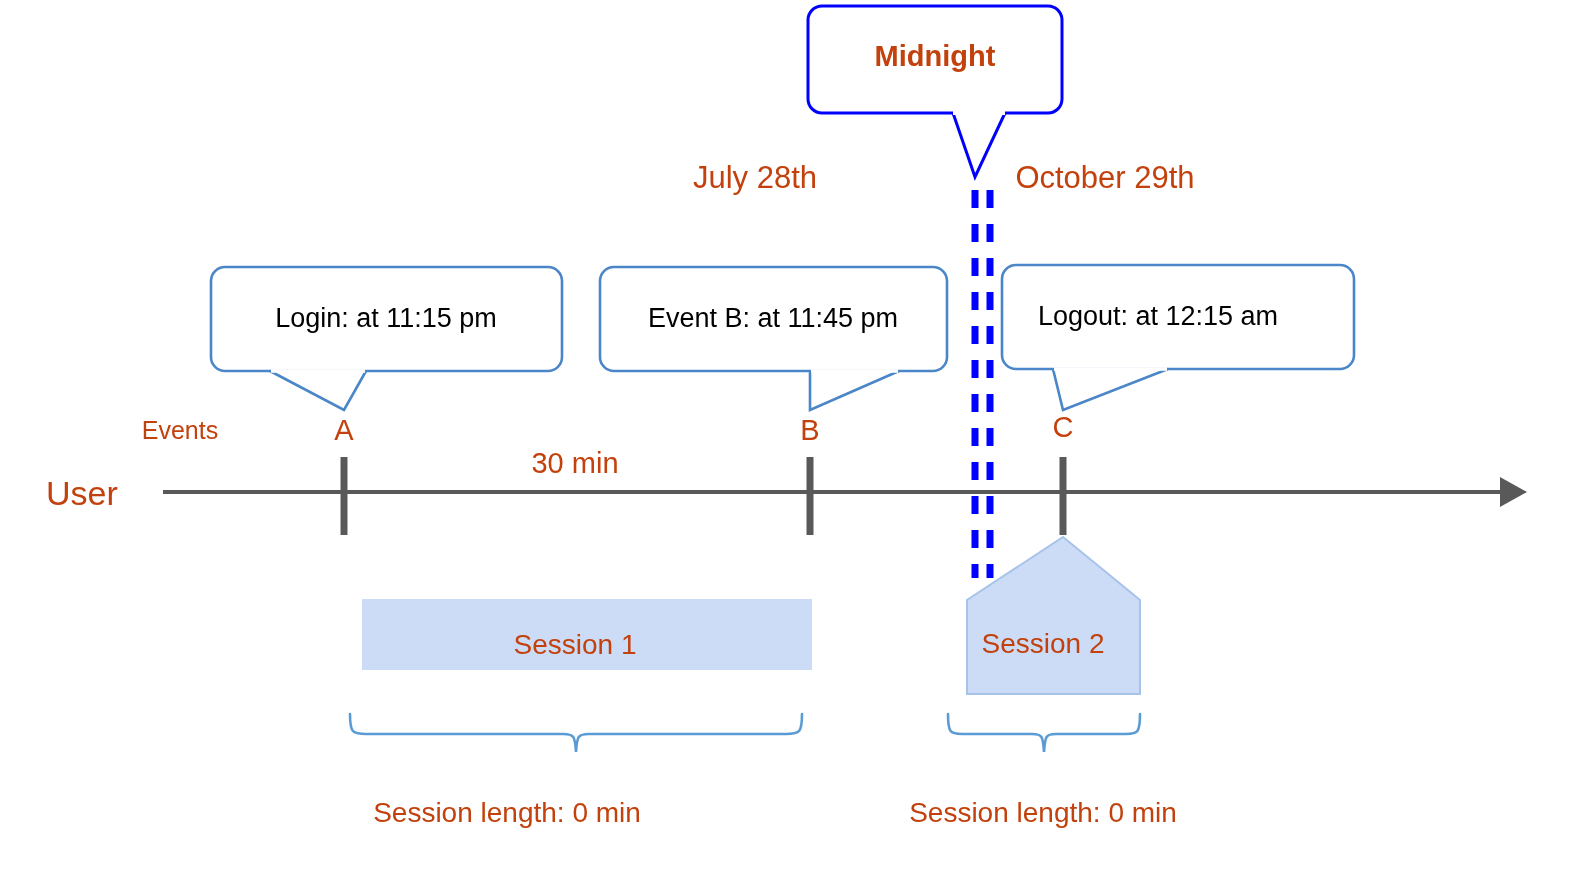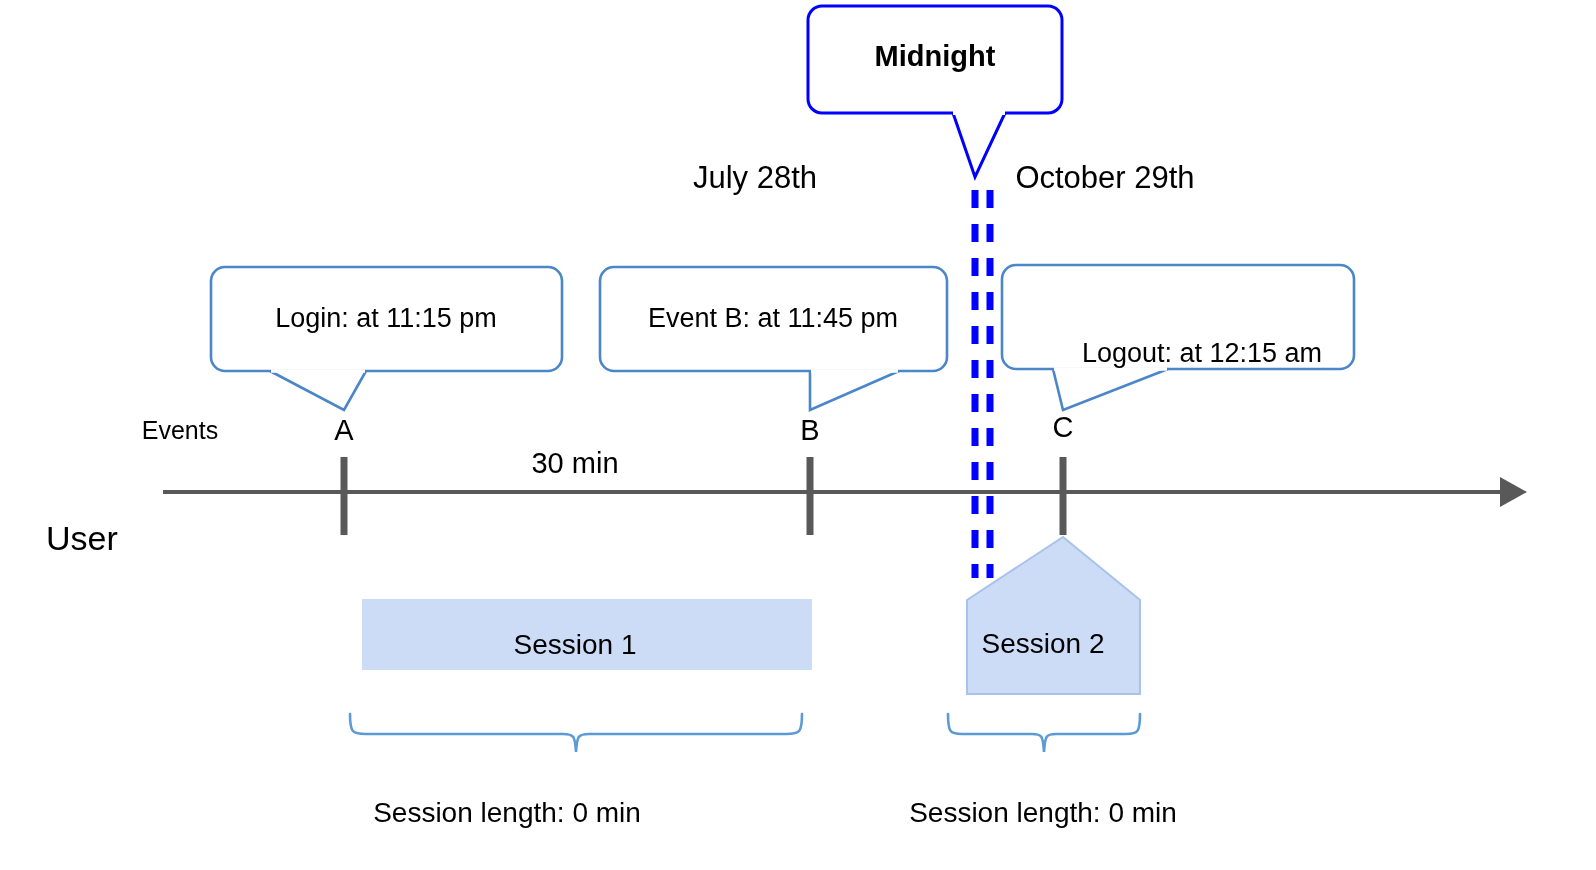--- a/index.html
+++ b/index.html
@@ -1,24 +1,24 @@
 <!DOCTYPE html>
 <html><head>
 <meta charset="utf-8">
 <style>
   html,body{margin:0;padding:0;background:#ffffff;}
   body{width:1596px;height:870px;position:relative;overflow:hidden;
        font-family:"Liberation Sans","DejaVu Sans",sans-serif;color:#000;}
   #stage{position:absolute;left:0;top:0;width:1596px;height:870px;}
   svg.layer{position:absolute;left:0;top:0;width:1596px;height:870px;overflow:visible;}
-  .txt{position:absolute;white-space:nowrap;color:#000000;}
+  .txt{position:absolute;white-space:nowrap;color:#c2410c;}
   .callout-text{position:absolute;white-space:nowrap;font-size:27px;}
   .callout-text b{font-weight:normal;text-align:center;}
   .date-label{font-size:31px;}
-  .axis-label{font-size:34px;margin-top:45px;}
+  .axis-label{font-size:34px;}
   .events-label{font-size:25px;}
   .tick-letter{font-size:29px;}
   .dur-label{font-size:29px;}
   .session-label{font-size:28px;margin-top:11px;}
   .len-label{font-size:28px;}
   .center{transform:translateX(-50%);}
 </style>
 </head>
 <body>
 
@@ -91,21 +91,21 @@
 
   <div class="txt center date-label" style="left:755px;top:160px;">July 28th</div>
   <div class="txt center date-label" style="left:1105px;top:160px;">October 29th</div>
 
   <div class="callout-text center" style="left:386px;top:303px;">
     <b>Login:</b><span> at 11:15 pm</span>
   </div>
   <div class="callout-text center" style="left:773px;top:303px;">
     <b>Event B:</b><span> at 11:45 pm</span>
   </div>
-  <div class="callout-text center" style="left:1202px;top:301px;margin-top:37px;">
+  <div class="callout-text center" style="left:1158px;top:301px;">
     <b>Logout:</b><span> at 12:15 am</span>
   </div>
 
   <div class="txt center events-label" style="left:180px;top:416px;">Events</div>
 
   <div class="txt center tick-letter" style="left:344px;top:414px;">A</div>
   <div class="txt center tick-letter" style="left:810px;top:414px;">B</div>
   <div class="txt center tick-letter" style="left:1063px;top:411px;">C</div>
 
   <div class="txt center dur-label" style="left:575px;top:447px;">30 min</div>

